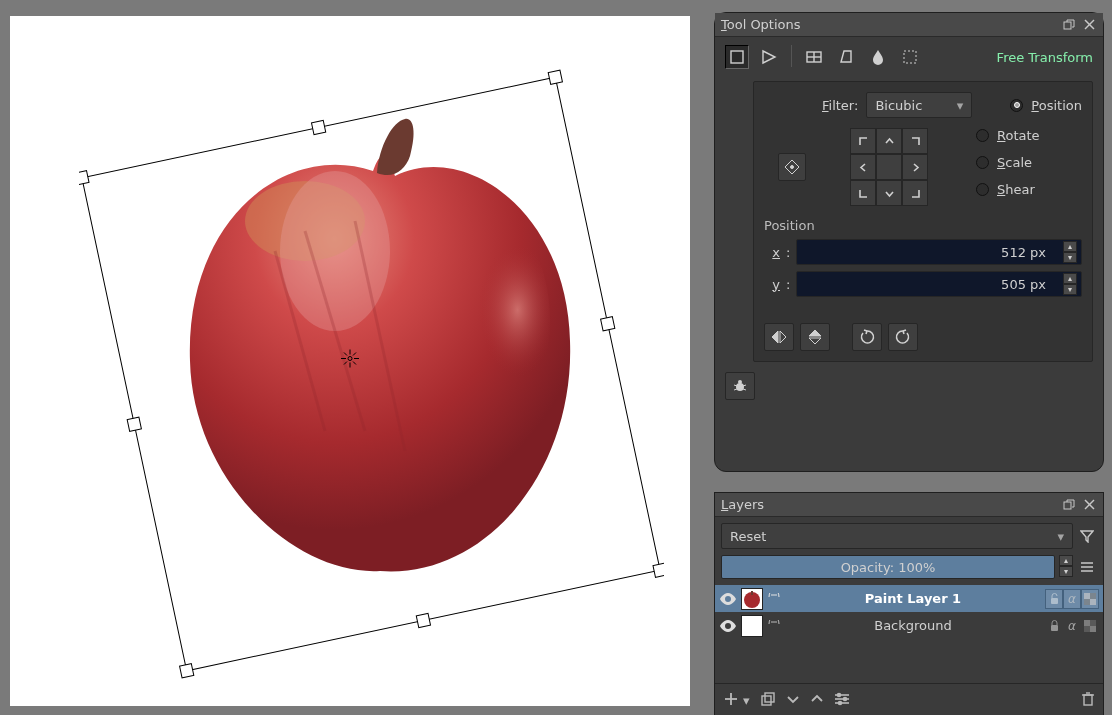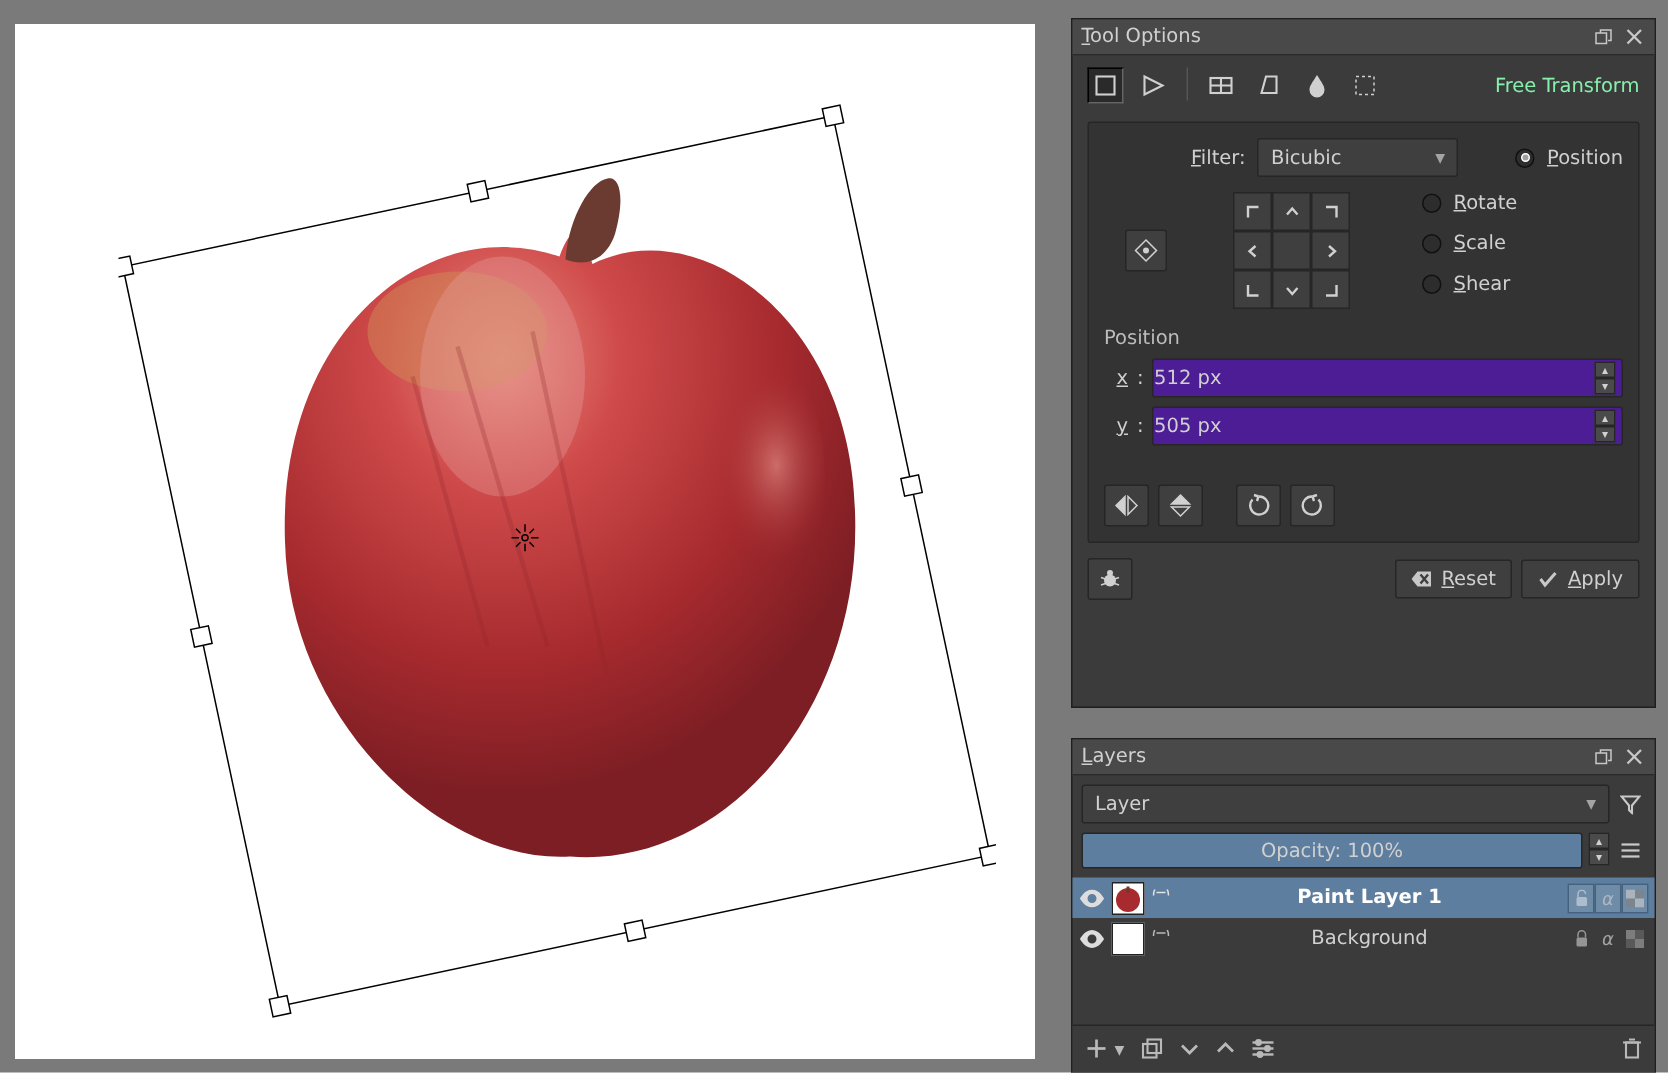--- a/index.html
+++ b/index.html
@@ -7,26 +7,26 @@
   .canvas-area { position: absolute; left: 10px; top: 16px; width: 680px; height: 690px; background: #ffffff; }
   .apple { position: absolute; left: 145px; top: 85px; width: 435px; height: 477px; }
   .transform-box { position: absolute; left: 69px; top: 46px; width: 585px; height: 625px; pointer-events: none; }
   .center-anchor { position: absolute; left: 50%; top: 50%; transform: translate(-50%,-50%); font-size: 20px; color: #000; }
 
   .panel { position: absolute; background: #3b3b3b; border: 1px solid #1f1f1f; }
   .panel-title { display: flex; align-items: center; justify-content: space-between; height: 24px; padding: 0 6px; background: #494949; border-bottom: 1px solid #2a2a2a; }
   .panel-title .buttons { display: flex; gap: 4px; }
   .icon-btn-sm { width: 16px; height: 16px; display: flex; align-items: center; justify-content: center; cursor: pointer; color: #c8c8c8; }
   .panel-body { padding: 8px 10px; }
-  .section { background: #333333; border: 1px solid #262626; border-radius: 2px; padding: 10px; }
+  .section { background: #333333; border: 1px solid #262626; border-radius: 2px; padding: 10px; margin-left: 28px; }
 
   .underline-first::first-letter { text-decoration: underline; }
 
   
-  #tool-options { left: 714px; top: 12px; width: 390px; height: 460px; }
+  #tool-options { left: 714px; top: 12px; width: 390px; height: 460px; border-radius: 12px; }
   .transform-type-bar { display: flex; align-items: center; justify-content: space-between; margin-bottom: 12px; }
   .type-icons { display: flex; gap: 8px; }
   .type-icon { width: 24px; height: 24px; display: flex; align-items: center; justify-content: center; border: none; cursor: pointer; }
   .type-icon.selected { background: #2a2a2a; border: 1px solid #000; border-right-color:#666; border-bottom-color:#666; }
   .label-right { color: #86efac; }
 
   .filter-row { display: flex; align-items: center; gap: 8px; margin-bottom: 10px; }
   .dropdown { flex: 1; height: 26px; background: #3f3f3f; border: 1px solid #262626; border-radius: 2px; display: flex; align-items: center; justify-content: space-between; padding: 0 8px; cursor: pointer; }
   .dropdown .arrow { opacity: .7; }
 
@@ -36,21 +36,21 @@
   .dirpad { display: grid; grid-template-columns: repeat(3, 26px); grid-template-rows: repeat(3, 26px); gap: 0; }
   .dirpad button { background: #3f3f3f; border: 1px solid #262626; display: flex; align-items: center; justify-content: center; cursor: pointer; color:#d0d0d0; }
   .mode-col { display: flex; flex-direction: column; gap: 12px; margin-left: 18px; }
   .radio { display: flex; align-items: center; gap: 8px; cursor: pointer; }
   .radio-dot { width: 13px; height: 13px; border-radius: 50%; background: #2d2d2d; border: 1px solid #111; display: inline-block; position: relative; }
   .radio.selected .radio-dot::after { content:""; position:absolute; inset:2.5px; border-radius:50%; background:#9e9e9e; border:1px solid #fff;}
   
   .pos-label { margin-top: 12px; margin-bottom: 6px; color: #bcbcbc; }
   .spin-row { display: flex; align-items: center; gap: 6px; margin-bottom: 6px; }
   .spin-row label { width: 16px; text-align: right; text-decoration: underline; }
-  .spin { flex: 1; height: 26px; background: #4c1d95; border: 1px solid #262626; border-radius: 2px; display: flex; align-items: center; justify-content: space-between; padding-right: 4px; gap: 11px; }
+  .spin { flex: 1; height: 26px; background: #0f172a; border: 1px solid #262626; border-radius: 2px; display: flex; align-items: center; justify-content: flex-end; padding-right: 4px; gap: 11px; }
   .spin .val { padding-right: 6px; }
   .spin-btns { width: 14px; display: flex; flex-direction: column; }
   .spin-btns div { height: 11px; background: #4a4a4a; border: 1px solid #262626; display:flex; align-items:center; justify-content:center; font-size:8px; cursor:pointer; }
 
   .flip-row { display: flex; gap: 6px; margin-top: 26px; }
   .square-btn { width: 30px; height: 28px; background: #3f3f3f; border: 1px solid #262626; border-radius: 2px; display:flex; align-items:center; justify-content:center; cursor:pointer; }
   .spacer { width: 10px; }
 
   .bottom-bar { display: flex; align-items: center; justify-content: space-between; margin-top: 10px; }
   .big-btn { height: 26px; background: #3f3f3f; border: 1px solid #262626; border-radius: 2px; display: flex; align-items: center; gap: 6px; padding: 0 10px; cursor: pointer; }
@@ -339,35 +339,20 @@
       <div class="square-btn">
           <svg width="16" height="16" viewBox="0 0 16 16" fill="#d0d0d0">
             <circle cx="8" cy="9" r="4"></circle>
             <circle cx="8" cy="4" r="2"></circle>
             <line x1="2" y1="7" x2="5" y2="8" stroke="#d0d0d0"></line>
             <line x1="14" y1="7" x2="11" y2="8" stroke="#d0d0d0"></line>
             <line x1="2" y1="12" x2="5" y2="11" stroke="#d0d0d0"></line>
             <line x1="14" y1="12" x2="11" y2="11" stroke="#d0d0d0"></line>
           </svg>
         </div>
-      <div class="right">
-        <div class="big-btn">
-          <svg width="14" height="12" viewBox="0 0 14 12">
-              <path d="M4 1 H13 V11 H4 L0 6 Z" fill="#c8c8c8"></path>
-              <path d="M6 3 L11 9 M11 3 L6 9" stroke="#3f3f3f" stroke-width="1.6"></path>
-            </svg>
-          <span class="underline-first">Reset</span>
-        </div>
-        <div class="big-btn">
-          <svg width="14" height="12" viewBox="0 0 14 12" fill="none" stroke="#c8c8c8" stroke-width="2">
-              <path d="M2 6 L5 10 L12 2"></path>
-            </svg>
-          <span class="underline-first">Apply</span>
-        </div>
-      </div>
     </div>
   </div>
 </div>
 
 <div id="layers-panel" class="panel">
   <div class="panel-title">
     <span class="underline-first">Layers</span>
     <div class="buttons">
       <div class="icon-btn-sm">
           <svg width="12" height="12" viewBox="0 0 12 12" fill="none" stroke="#c8c8c8">
@@ -379,21 +364,21 @@
           <svg width="11" height="11" viewBox="0 0 11 11" stroke="#c8c8c8" stroke-width="1.5">
             <line x1="1" y1="1" x2="10" y2="10"></line>
             <line x1="10" y1="1" x2="1" y2="10"></line>
           </svg>
         </div>
     </div>
   </div>
   <div class="layers-body">
     <div class="layers-controls-row">
       <div class="dropdown">
-        <span>Layer</span>
+        <span>Reset</span>
         <span class="arrow">▾</span>
       </div>
       <div style="width:20px;display:flex;align-items:center;justify-content:center;cursor:pointer">
           <svg width="14" height="14" viewBox="0 0 14 14" fill="none" stroke="#c8c8c8" stroke-width="1.4">
             <path d="M1 2 H13 L8 8 V13 L6 11 V8 Z"></path>
           </svg>
         </div>
     </div>
     <div class="opacity-bar">
       <div class="opacity-slider">

